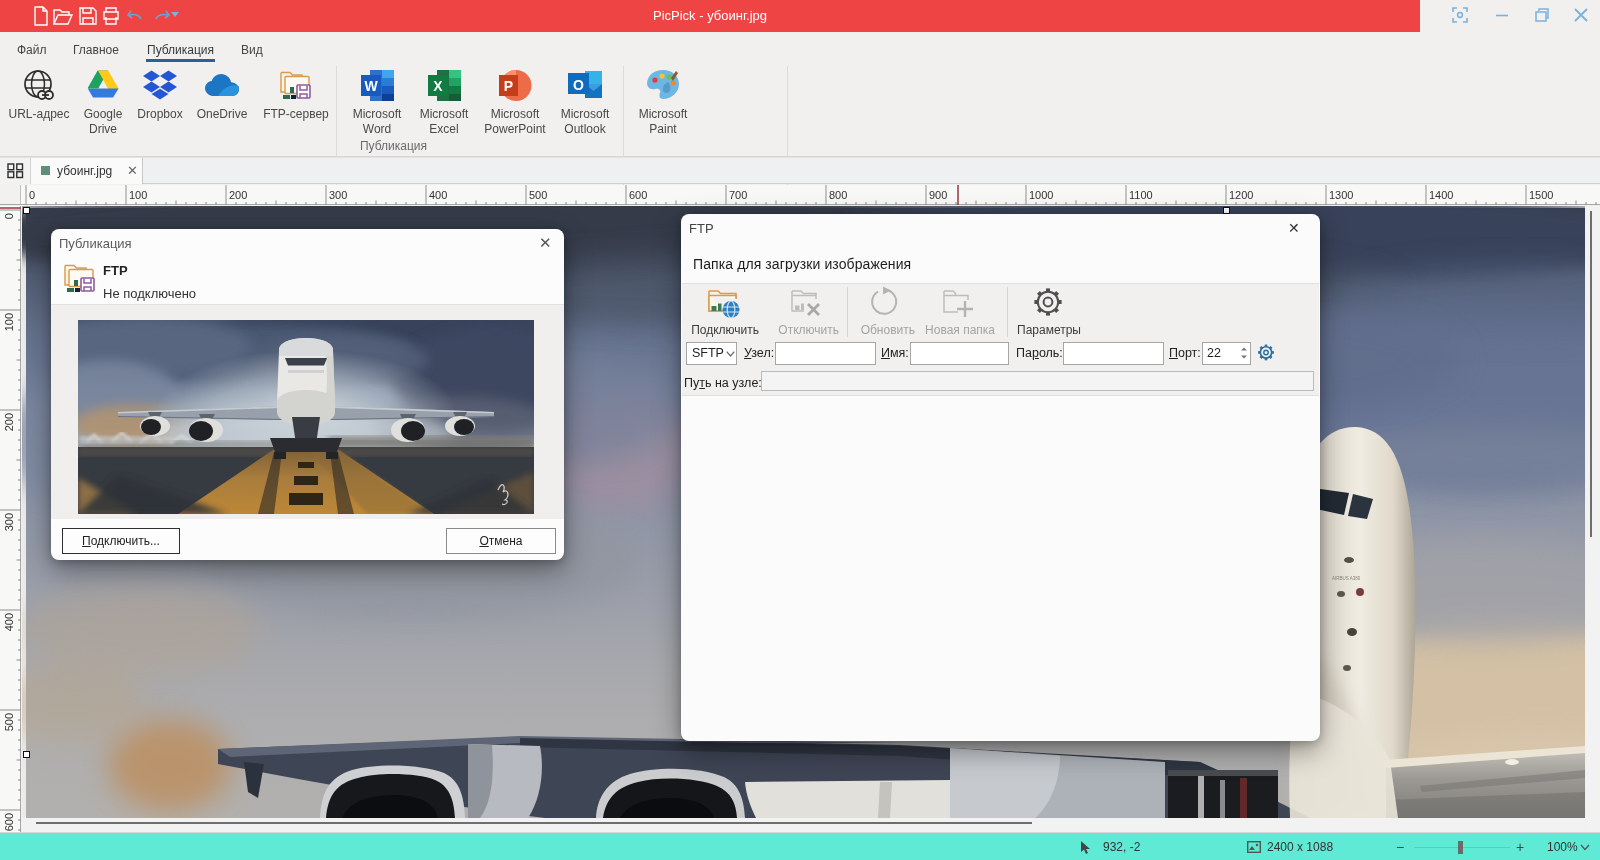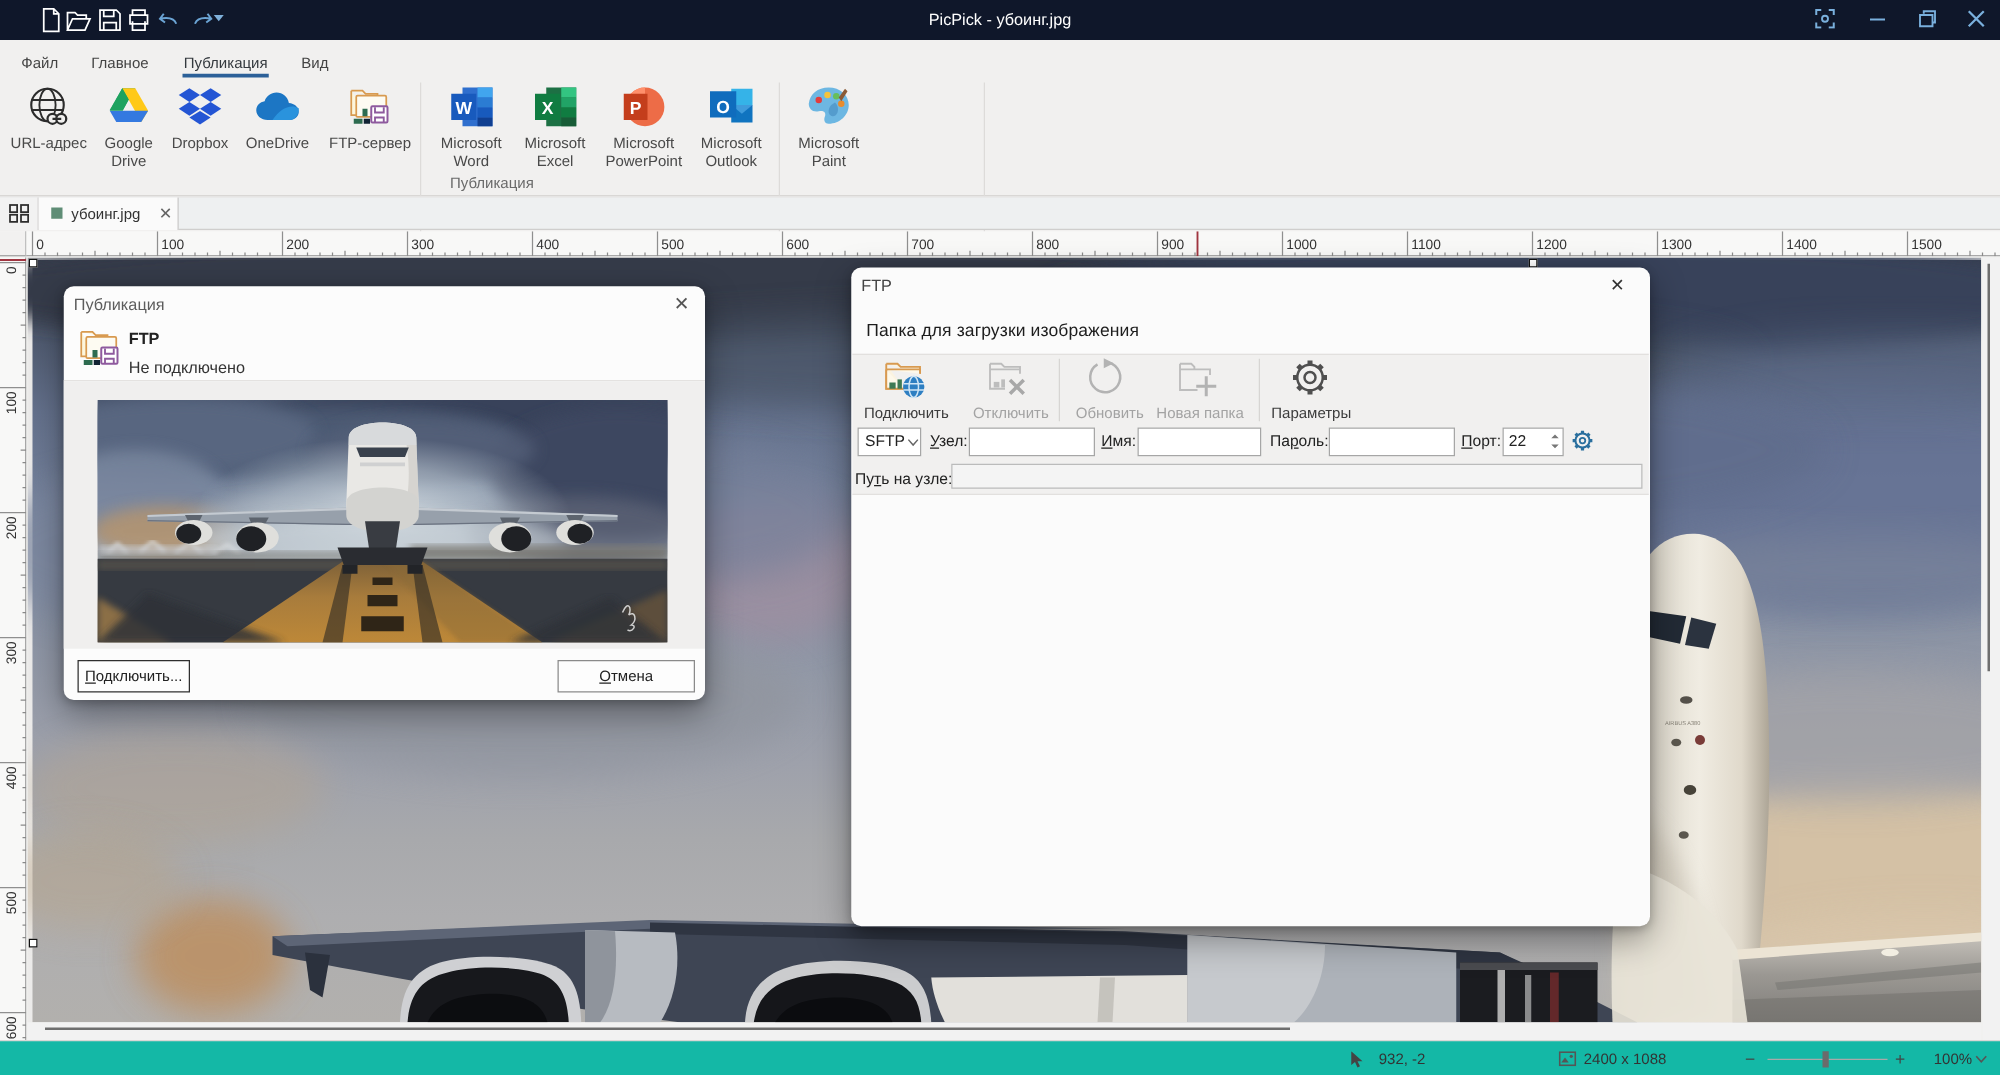--- a/index.html
+++ b/index.html
@@ -1,21 +1,21 @@
 <!DOCTYPE html>
 <html><head>
 <meta charset="utf-8">
 <style>
   * { margin:0; padding:0; box-sizing:border-box; }
   html,body { width:1600px; height:860px; overflow:hidden;
     font-family:"Liberation Sans", sans-serif; background:#f1f0ef; }
   #app { position:relative; width:1600px; height:860px; }
 
   
-  #titlebar { position:absolute; left:0; top:0; width:1600px; height:32px; background:#0f172a; }
+  #titlebar { position:absolute; left:0; top:0; width:1420px; height:32px; background:#ef4444; }
   #titlebar .ttl { position:absolute; left:0; right:0; top:8px; text-align:center; color:#fff; font-size:13px; }
   .tbi { position:absolute; top:5px; }
 
   
   #menubar { position:absolute; left:0; top:32px; width:1600px; height:31px; background:#f1f0ef; }
   .mi { position:absolute; top:11px; font-size:12px; color:#444; }
   #mi-active { color:#34393e; }
   #mi-underline { position:absolute; left:146px; top:27px; width:69px; height:3px; background:#2c6098; }
 
   
@@ -44,34 +44,34 @@
   #canvas { position:absolute; left:22px; top:206px; width:1563px; height:612px; background:#ecebea; overflow:hidden; }
   .handle { position:absolute; width:7px; height:7px; background:#fff; border:1px solid #111; }
 
   
   #hscroll { position:absolute; left:22px; top:818px; width:1563px; height:14px; background:#f2f2f2; }
   #hthumb { position:absolute; left:14px; top:4px; width:996px; height:1px; border-top:2px solid #6e6e6e; }
   #vscroll { position:absolute; left:1586px; top:206px; width:14px; height:626px; background:#f2f2f2; }
   #vthumb { position:absolute; left:4px; top:5px; width:1px; height:326px; border-left:2px solid #6e6e6e; }
 
   
-  #statusbar { position:absolute; left:0; top:832px; width:1600px; height:28px; background:#14b8a6; border-top:1px solid #d9d7d5; font-size:12px; color:#333;text-decoration:underline; }
+  #statusbar { position:absolute; left:0; top:832px; width:1600px; height:28px; background:#5eead4; border-top:1px solid #d9d7d5; font-size:12px; color:#333;text-decoration:underline; }
 
   
   .dlg { position:absolute; background:#fcfcfc; border-radius:8px; box-shadow:0 10px 28px rgba(0,0,0,.38), 0 2px 8px rgba(0,0,0,.22); }
   #dlg1 { left:51px; top:229px; width:513px; height:331px; }
   #dlg1 .cap { position:absolute; left:8px; top:7px; font-size:13px; color:#5c5c5c; }
   #dlg1 .x { position:absolute; left:488px; top:5px; font-size:15px; color:#555; }
   #dlg1 .ftpb { position:absolute; left:52px; top:34px; font-size:13px; font-weight:bold; color:#222; }
   #dlg1 .ftps { position:absolute; left:52px; top:57px; font-size:13px; color:#333; }
   #dlg1 .sep { position:absolute; left:0; top:75px; width:513px; height:1px; background:#e4e2e0; }
   #dlg1 .panel { position:absolute; left:0; top:76px; width:513px; height:214px; background:#f0efee; }
   #dlg1 .thumbwrap { position:absolute; left:27px; top:91px; width:456px; height:194px; }
   .btn { position:absolute; background:#fdfdfd; font-size:12px; color:#222; text-align:center; }
-  #btn-conn { left:11px; top:299px; width:90px; height:26px; border:1px solid #2f2f2f; line-height:24px; }
+  #btn-conn { left:11px; top:299px; width:118px; height:26px; border:1px solid #2f2f2f; line-height:24px; }
   #btn-cancel { left:395px; top:299px; width:110px; height:26px; border:1px solid #8a8a8a; line-height:24px; }
 
   #dlg2 { left:681px; top:214px; width:639px; height:527px; background:#fbfbfb; }
   #dlg2 .cap { position:absolute; left:8px; top:7px; font-size:13px; color:#444; }
   #dlg2 .x { position:absolute; left:607px; top:6px; font-size:14px; color:#333; }
   #dlg2 .hdr { position:absolute; left:12px; top:42px; font-size:14px; font-weight:normal; color:#1d1d1d; letter-spacing:0.1px; }
   #dlg2 .strip { position:absolute; left:1px; top:69px; width:637px; height:113px; background:#f1f0ef; border-top:1px solid #e2e0de; border-bottom:1px solid #e2e0de; }
   .tbtn { position:absolute; top:71px; text-align:center; }
   .tbtn svg { display:block; margin:0 auto; }
   .tbtn .tl { font-size:12px; color:#3c3c3c; margin-top:2px;text-align:right; }

